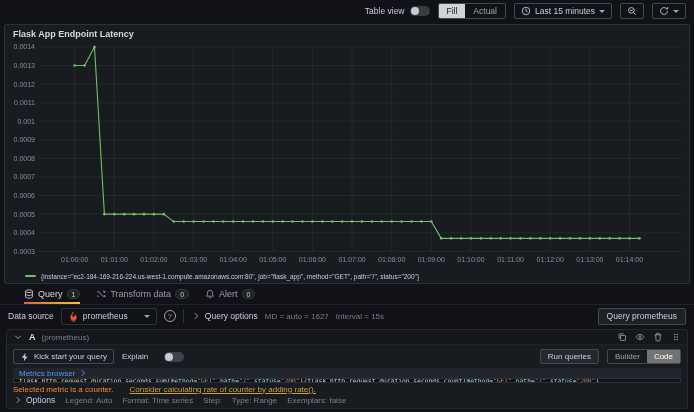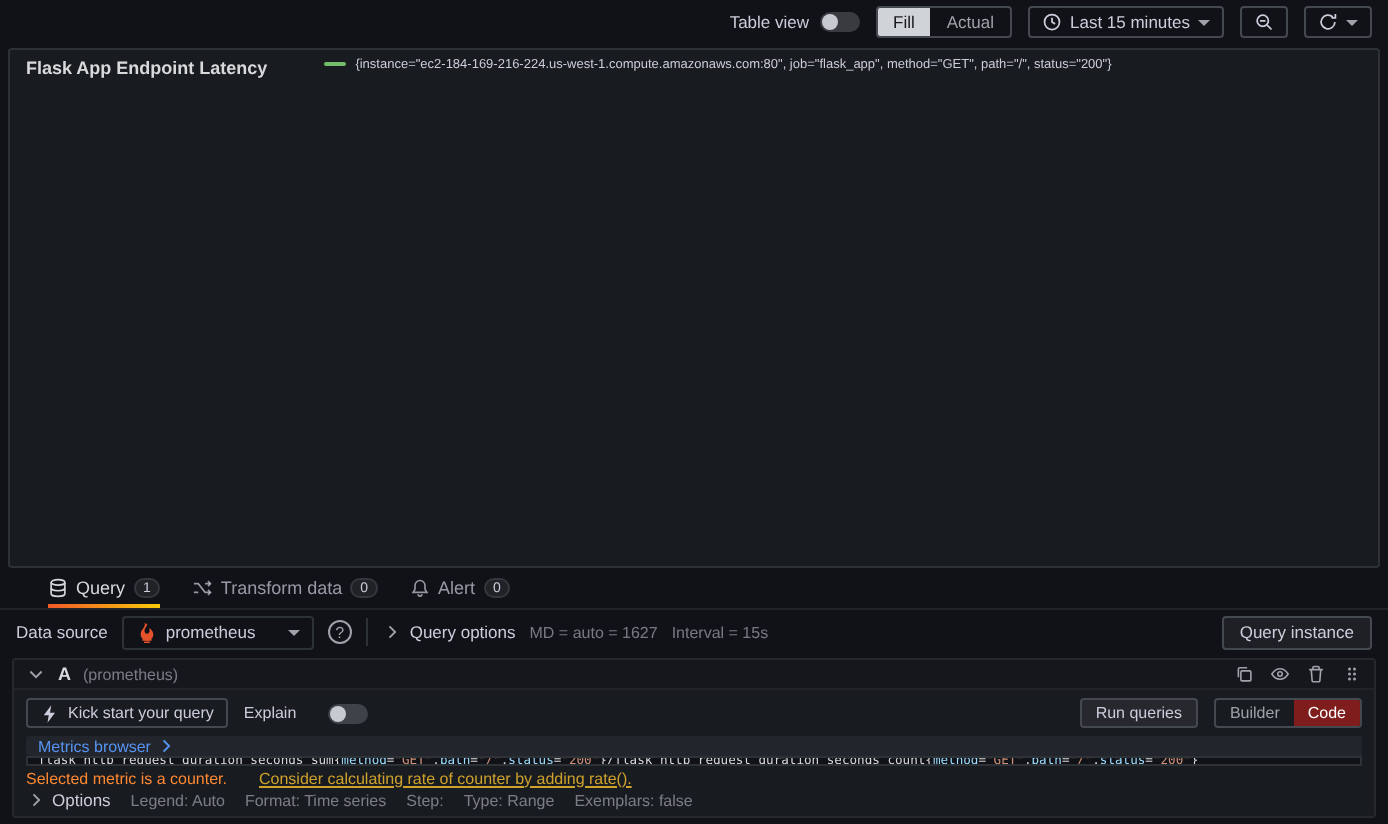--- a/index.html
+++ b/index.html
@@ -24,21 +24,21 @@
   .radio-group { display:flex; border:1px solid #44484f; border-radius:2px; overflow:hidden; height:16px; }
   .radio-btn { background:transparent; border:none; color:#9fa2a8; font-size:8.5px; padding:0 8px;
                font-family:"Liberation Sans",sans-serif; cursor:pointer; line-height:14px; }
   .radio-btn.selected { background:#d0d3d8; color:#16181c; }
   .tb-btn { display:flex; align-items:center; gap:4px; height:16px; background:transparent; border:1px solid #44484f;
             border-radius:2px; color:#ccccdc; font-size:8.5px; padding:0 6px; font-family:"Liberation Sans",sans-serif; cursor:pointer; }
   .tb-btn svg { stroke:#ccccdc; }
 
   
   .panel { margin:2px 4px 0; border:1px solid #2c3235; border-radius:2px; background:#181b1f;
-           height:260px; flex:0 0 auto; display:flex; flex-direction:row; }
+           height:260px; flex:0 0 auto; display:flex; flex-direction:column; }
   .panel-title { font-size:9px; font-weight:bold; color:#d8d9da; padding:4px 8px 0; height:16px; }
   .chart-wrap { height:230px; position:relative; }
   .chart-wrap svg { position:absolute; inset:0; width:100%; height:100%; }
   .grid { stroke:rgba(204,204,220,0.08); stroke-width:1; }
   .ylab, .xlab { fill:rgba(204,204,220,0.62); font-size:7px; font-family:"Liberation Sans",sans-serif; }
   .legend-row { height:14px; display:flex; align-items:center; gap:5px; padding:0 8px 0 20px;
                 font-size:6.5px; color:#ccccdc; white-space:nowrap; overflow:hidden; }
   .legend-swatch { width:11px; height:2px; border-radius:1px; flex:0 0 auto; }
 
   
@@ -82,21 +82,21 @@
   .kick-btn { display:flex; align-items:center; gap:4px; height:15px; background:transparent;
               border:1px solid #44484f; border-radius:2px; color:#ccccdc; font-size:8px; padding:0 6px;
               font-family:"Liberation Sans",sans-serif; cursor:pointer; }
   .kick-btn svg { fill:#ccccdc; }
   .explain { display:flex; align-items:center; gap:16px; font-size:8px; color:#ccccdc; }
   .run-btn { height:15px; background:rgba(204,204,220,0.08); border:1px solid #44484f; border-radius:2px;
              color:#ccccdc; font-size:8px; padding:0 7px; font-family:"Liberation Sans",sans-serif; cursor:pointer; }
   .bc-group { display:flex; border:1px solid #44484f; border-radius:2px; overflow:hidden; height:15px; }
   .bc-btn { background:transparent; border:none; color:#9fa2a8; font-size:8px; padding:0 7px;
             line-height:13px; font-family:"Liberation Sans",sans-serif; cursor:pointer; }
-  .bc-btn.selected { background:#7f1d1d; color:#fff; }
+  .bc-btn.selected { background:#737373; color:#fff; }
 
   .code-row { height:15px; margin-top:2px; display:flex; align-items:stretch; padding:0 6px;flex-direction:column; }
   .metrics-browser { display:flex; align-items:center; gap:3px; background:#22252b; color:#5794f2;
                      font-size:8px; padding:0 6px; border-radius:2px 0 0 2px; cursor:pointer; white-space:nowrap; }
   .metrics-browser svg { stroke:#5794f2; fill:none; stroke-width:1.5; }
   .expr-editor { flex:1; background:#111217; border:1px solid #2c3235; display:flex; align-items:center;
                  padding:0 5px; font-family:"DejaVu Sans Mono", monospace; font-size:6.3px;
                  white-space:nowrap; overflow:hidden; cursor:text; }
   .tok-metric { color:#d8d9da; } .tok-label { color:#9cdcfe; } .tok-string { color:#ce9178; }
   .tok-punct, .tok-operator { color:#d8d9da; }
@@ -335,21 +335,21 @@
       <span class="icon-10">
         <svg viewBox="0 0 16 16">
             <path d="M6 3.5l4.5 4.5L6 12.5"></path>
           </svg>
       </span>
       <span>Query options</span>
     </div>
     <span class="qopt-meta">MD = auto = 1627</span>
     <span class="qopt-meta">Interval = 15s</span>
     <span class="spacer"></span>
-    <button class="btn-secondary">Query instance</button>
+    <button class="btn-secondary">Query prometheus</button>
   </div>
 
   <div class="query-card">
     <div class="query-header">
       <span class="icon-10">
         <svg viewBox="0 0 16 16">
             <path d="M3.5 6l4.5 4.5L12.5 6"></path>
           </svg>
       </span>
       <span class="refid">A</span>

